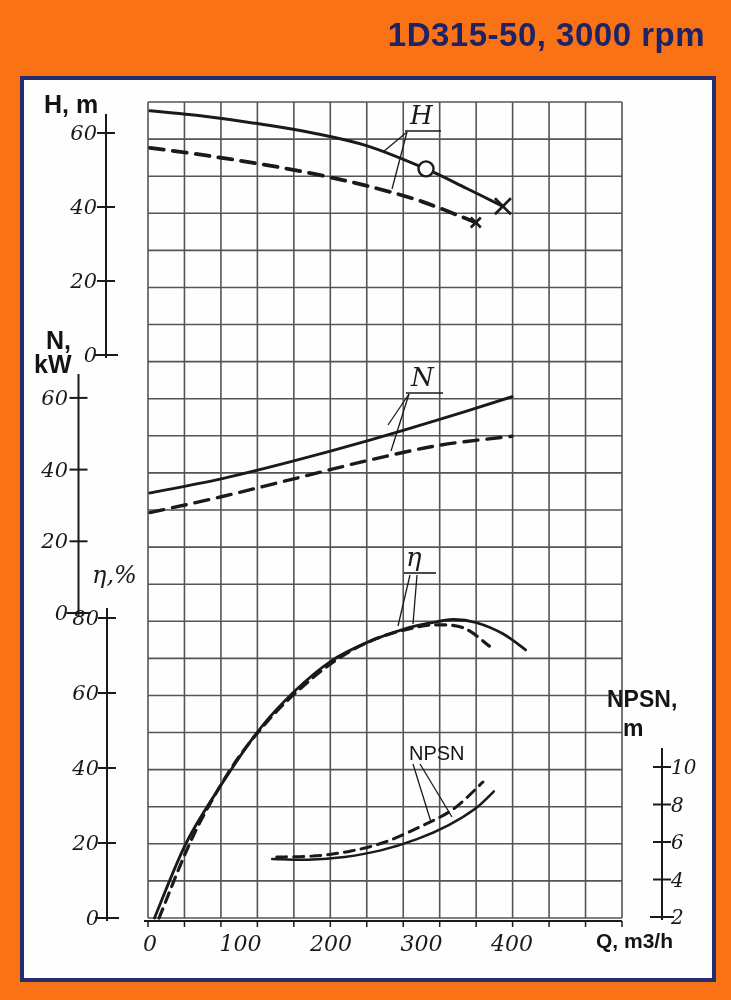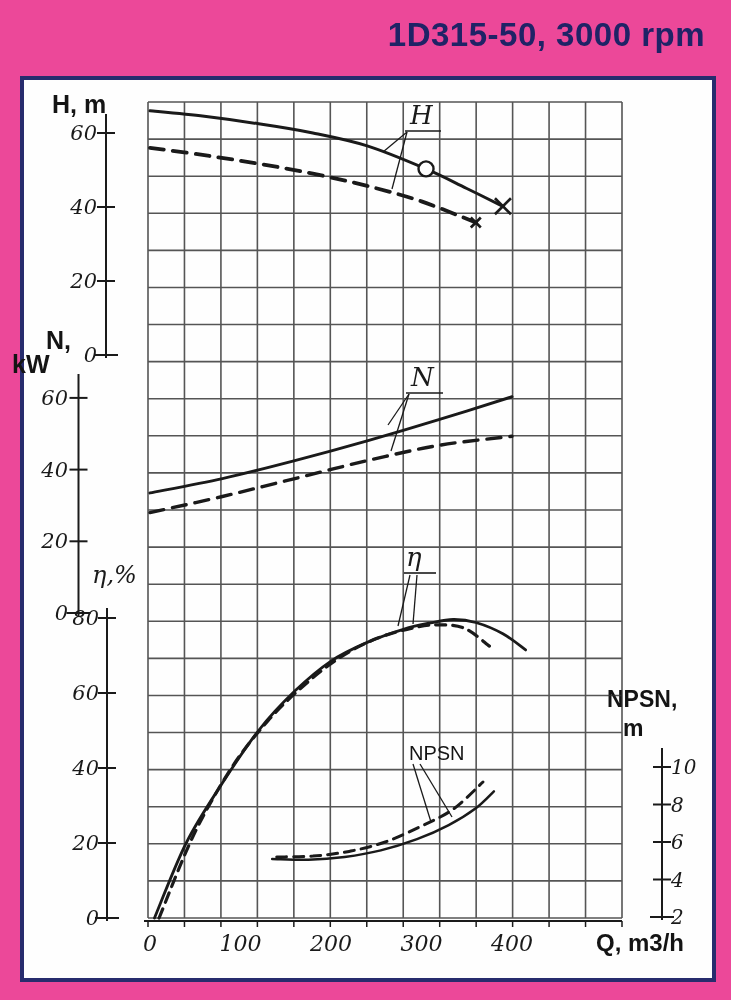--- a/index.html
+++ b/index.html
@@ -1,16 +1,16 @@
 <!DOCTYPE html>
 <html><head>
 <meta charset="utf-8">
 <style>
   html,body{margin:0;padding:0;background:#ffffff;}
-  .page{position:relative;width:731px;height:1000px;background:#ec4899;
+  .page{position:relative;width:731px;height:1000px;background:#f97316;
         font-family:"Liberation Sans",sans-serif;overflow:hidden;}
   .chart-title{position:absolute;top:16px;right:26px;font-size:33px;font-weight:bold;
         color:#1f2366;letter-spacing:.5px;white-space:nowrap;}
   .frame{position:absolute;left:20px;top:76px;width:688px;height:898px;
         border:4px solid #272c6d;background:#fefefe;}
   .axlbl{position:absolute;font-weight:bold;color:#141414;white-space:nowrap;}
   .hand-lbl{position:absolute;font-family:"DejaVu Serif",serif;font-style:italic;
         color:#1a1a1a;white-space:nowrap;}
   svg{position:absolute;left:0;top:0;}
   svg text.hand{font-family:"DejaVu Serif",serif;font-style:italic;fill:#1a1a1a;}
@@ -18,31 +18,31 @@
 </style>
 </head>
 <body>
 
 <div class="page">
 
   <div class="chart-title">1D315-50, 3000 rpm</div>
 
   <div class="frame"></div>
 
-  <div class="axlbl" style="left:44px;top:90px;font-size:25px;margin-left:8px;">H, m</div>
+  <div class="axlbl" style="left:44px;top:90px;font-size:25px;">H, m</div>
 
   <div class="axlbl" style="left:46px;top:326px;font-size:25px;">N,</div>
-  <div class="axlbl" style="left:12px;top:350px;font-size:25px;text-align:center;">kW</div>
+  <div class="axlbl" style="left:34px;top:350px;font-size:25px;text-align:center;">kW</div>
 
   <div class="hand-lbl" style="left:92px;top:561px;font-size:24px;">η,%</div>
 
   <div class="axlbl" style="left:607px;top:686px;font-size:23px;">NPSN,</div>
   <div class="axlbl" style="left:623px;top:715px;font-size:23px;">m</div>
 
-  <div class="axlbl" style="left:596px;top:929px;font-size:24px;">Q, m3/h</div>
+  <div class="axlbl" style="left:596px;top:929px;font-size:21px;">Q, m3/h</div>
 
   <svg id="plot" width="731" height="1000" viewBox="0 0 731 1000">
       <g stroke="#303030" stroke-width="1.6" opacity="0.82">
         <line x1="148" y1="102" x2="148" y2="918"></line>
         <line x1="184.46153846153845" y1="102" x2="184.46153846153845" y2="918"></line>
         <line x1="220.9230769230769" y1="102" x2="220.9230769230769" y2="918"></line>
         <line x1="257.38461538461536" y1="102" x2="257.38461538461536" y2="918"></line>
         <line x1="293.8461538461538" y1="102" x2="293.8461538461538" y2="918"></line>
         <line x1="330.3076923076923" y1="102" x2="330.3076923076923" y2="918"></line>
         <line x1="366.7692307692308" y1="102" x2="366.7692307692308" y2="918"></line>

